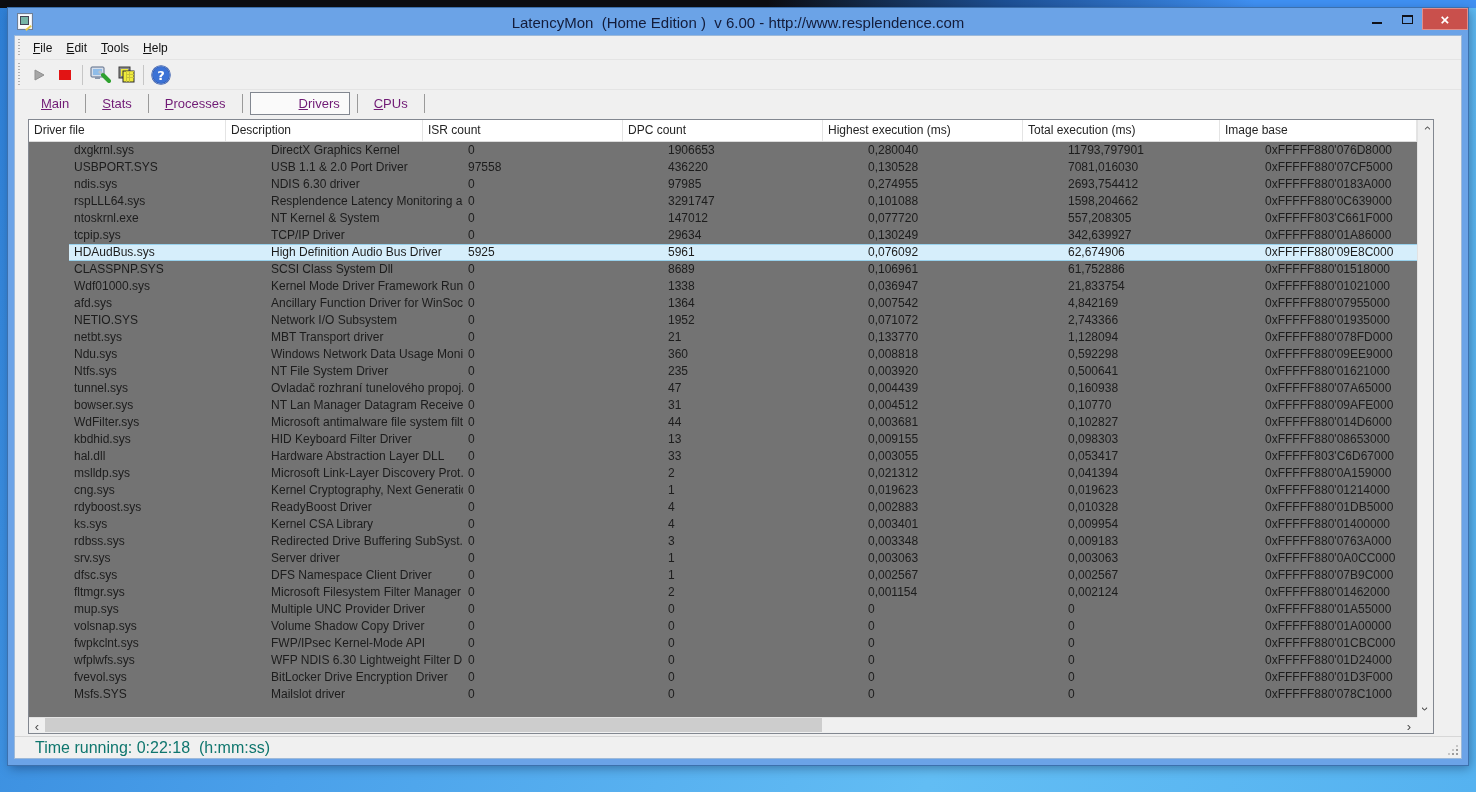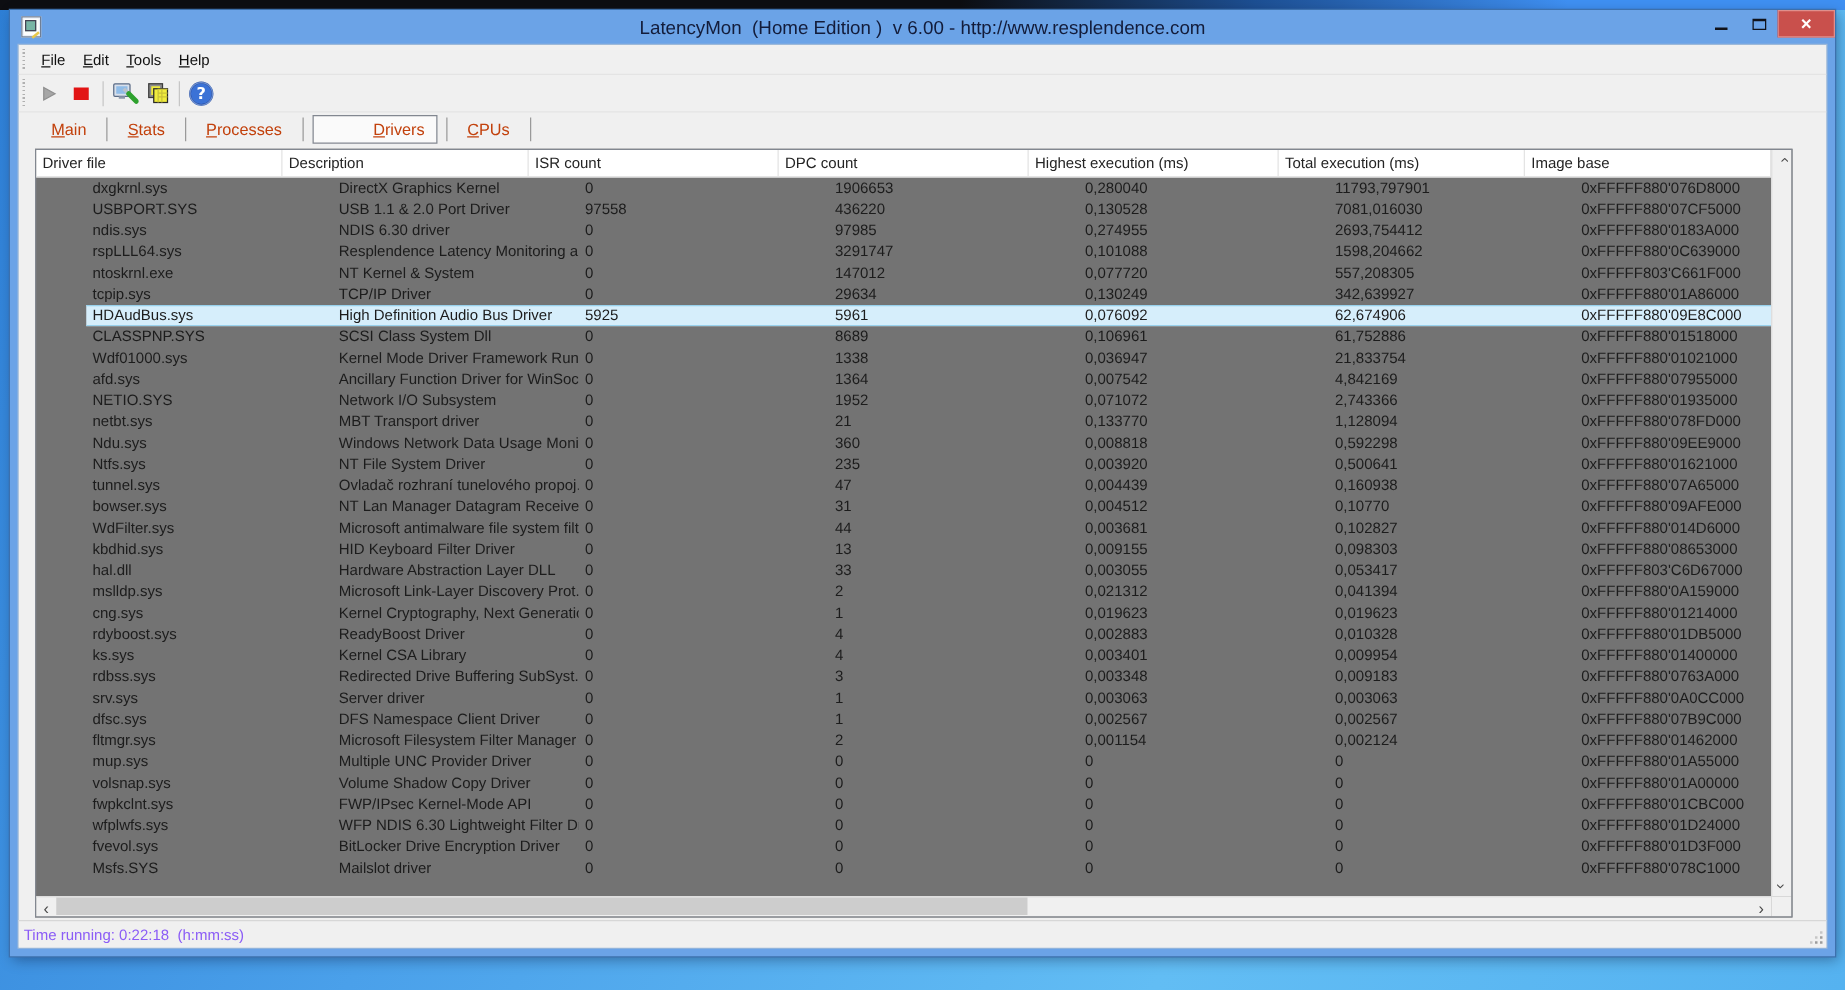--- a/index.html
+++ b/index.html
@@ -32,21 +32,21 @@
     box-shadow:0 0 0 1px #9db9d9; display:flex; flex-direction:column; }
   .gripper { width:4px; margin:3px 4px 3px 3px; align-self:stretch;
     background:repeating-linear-gradient(180deg,#b0b0b0 0 1px,transparent 1px 3px);
     background-size:2px 100%; background-repeat:no-repeat; }
   .menubar { height:24px; display:flex; align-items:center; border-bottom:1px solid #e4e4e4; }
   .menu-item { font-size:12px; color:#111; padding:3px 7px; }
   .toolbar { height:30px; display:flex; align-items:center; border-bottom:1px solid #e4e4e4; }
   .tool-btn { width:26px; height:26px; display:flex; align-items:center; justify-content:center; }
   .tool-sep { width:1px; height:20px; background:#c6c6c6; margin:0 4px; }
   .tabbar { height:26px; display:flex; align-items:center; padding-left:14px; }
-  .tab { font-size:13px; color:#c2410c; padding:3px 9px; margin:0 3px; }
+  .tab { font-size:13px; color:#701a75; padding:3px 9px; margin:0 3px; }
   .tab.selected { border:1px solid #828790; background:#fafafa;padding-left:48px; }
   .tab-sep { width:1px; height:19px; background:#9a9a9a; margin:0 4px; }
   u { text-decoration:underline; }
 
   
   .listview { position:relative; flex:1; margin:3px 27px 2px 13px; border:1px solid #828790; background:#737373; }
   .lv-header { position:absolute; left:0; right:16px; top:0; height:22px; background:#fff;
     border-bottom:1px solid #dcdcdc; display:grid;
     grid-template-columns:197px 197px 200px 200px 200px 197px auto; }
   .lv-hcell { font-size:12px; color:#242424; line-height:21px; padding-left:5px;
@@ -66,21 +66,21 @@
     display:flex; align-items:center; justify-content:center; }
   .sb-up { top:0; left:0; transform:rotate(-90deg); }
   .sb-down { bottom:0; left:0; transform:rotate(90deg); }
   .sb-left { left:0; top:0; }
   .sb-right { right:0; top:0; }
   .h-thumb { position:absolute; left:16px; top:0px; bottom:1px; width:56%; background:#cdcdcd; }
 
   
   .statusbar { height:22px; background:#f0f0f0; border-top:1px solid #d7d7d7;
     display:flex; align-items:center; position:relative; }
-  .status-text { font-size:12px; color:#8b5cf6; padding-left:4px; white-space:pre; }
+  .status-text { font-size:16px; color:#0f766e; padding-left:20px; white-space:pre; }
   .grip { position:absolute; right:3px; bottom:3px; width:2px; height:2px; background:#9c9c9c;
     box-shadow:-4px 0 0 #9c9c9c,-8px 0 0 #c6c6c6,0 -4px 0 #9c9c9c,-4px -4px 0 #c6c6c6,0 -8px 0 #c6c6c6; }
 </style>
 </head>
 <body>
 
 <div class="desktop-top"></div>
 
 <div class="window">
 

